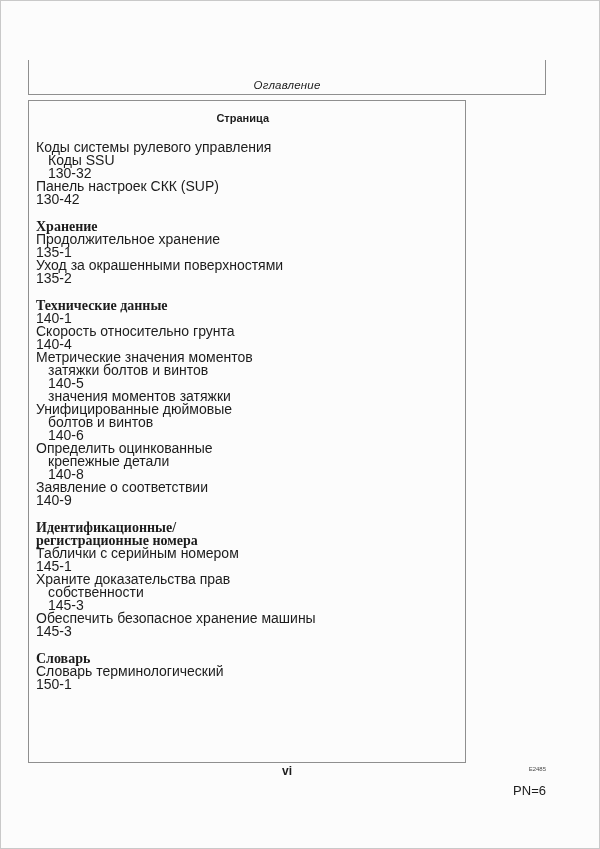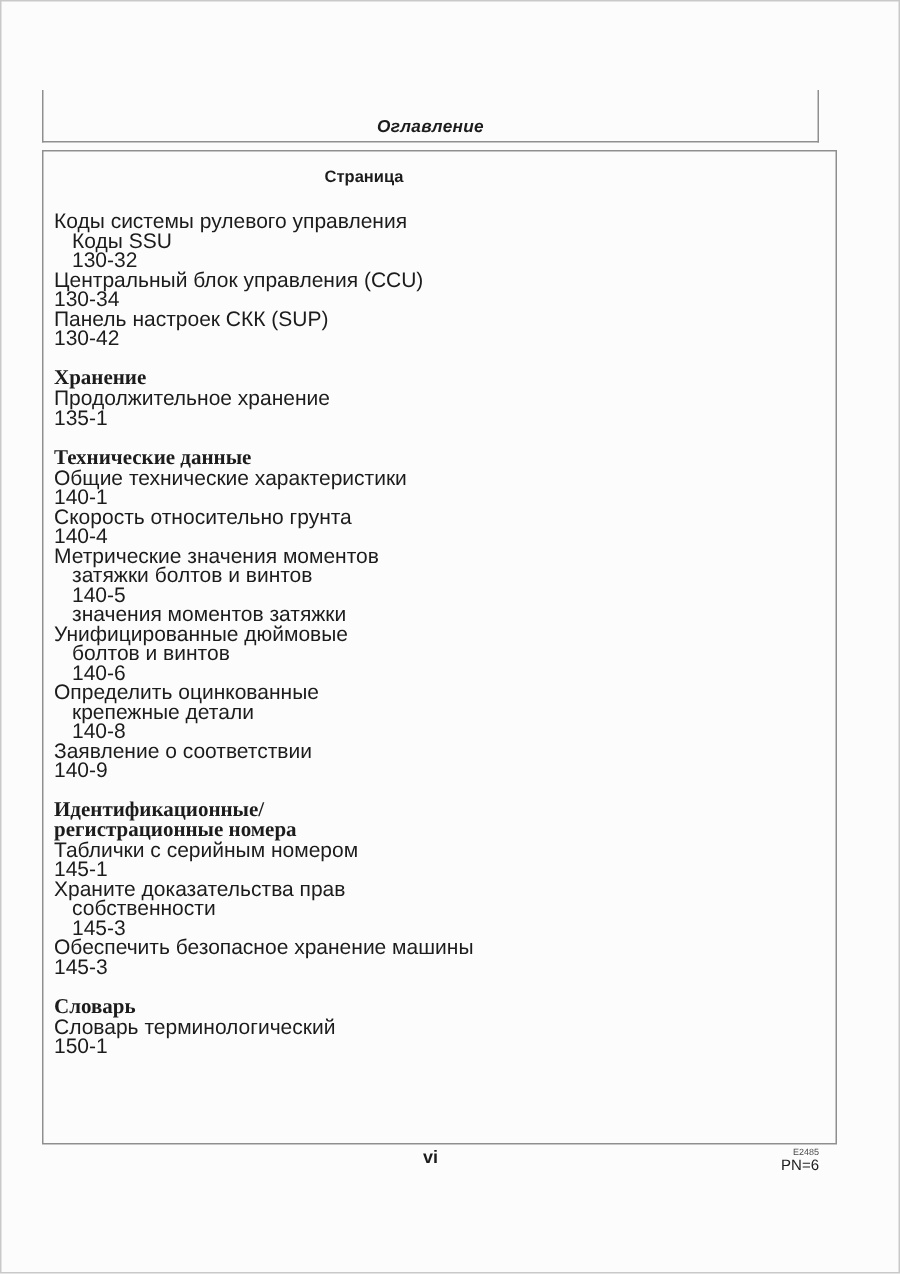--- a/index.html
+++ b/index.html
@@ -19,27 +19,27 @@
     left: 28px; top: 60px;
     width: 518px; height: 35px;
     border-left: 1.5px solid #8f8f8f;
     border-right: 1.5px solid #8f8f8f;
     border-bottom: 1.5px solid #8f8f8f;
     display: flex;
     align-items: flex-end;
     justify-content: center;
     padding-bottom: 3px;
   }
-  .rh-text { font-style: italic; font-size: 11.5px; letter-spacing: 0.2px; font-weight: bold; }
+  .rh-text { font-style: italic; font-size: 11.5px; letter-spacing: 0.2px; }
 
   
   .content-box {
     position: absolute;
     left: 28px; top: 100px;
-    width: 530px; height: 663px;
+    width: 438px; height: 663px;
     border: 1.5px solid #8f8f8f;
     padding: 11px 0 0 7px;
   }
 
   .page-col-label {
     width: 233px;
     text-align: right;
     font-weight: bold;
     font-size: 11px;
     line-height: 13px;
@@ -79,21 +79,21 @@
     text-align: center;
     font-weight: bold;
     font-size: 12px;
   }
   .footer-right {
     position: absolute;
     right: 54px; top: 766px;
     text-align: right;
   }
   .doc-code { font-size: 6px; line-height: 6px; color: #4a4a4a; }
-  .pn { font-size: 10px; line-height: 10px; margin-top: 1px; }
+  .pn { font-size: 13px; line-height: 10px; margin-top: 14px; }
 </style>
 </head>
 <body>
 
 <div class="running-header">
   <span class="rh-text">Оглавление</span>
 </div>
 
 <div class="content-box">
   <div class="page-col-label">Страница</div>
@@ -102,48 +102,47 @@
         <div class="item">
           <div class="line">Коды системы рулевого управления</div>
           <div class="line cont flex">
             <span class="t">Коды SSU</span>
             <span class="leader"></span>
             <span class="pg">130-32</span>
           </div>
         </div>
         <div class="item">
           <div class="line flex">
-            <span class="t">Центральный блок управления (CCU)</span>
-            <span class="leader"></span>
-            <span class="pg">130-34</span>
-          </div>
-        </div>
-        <div class="item">
-          <div class="line flex">
             <span class="t">Панель настроек СКК (SUP)</span>
             <span class="leader"></span>
             <span class="pg">130-42</span>
           </div>
         </div>
       </div>
       <div class="sec">
         <div class="sec-title">Хранение</div>
         <div class="item">
           <div class="line flex">
             <span class="t">Продолжительное хранение</span>
             <span class="leader"></span>
             <span class="pg">135-1</span>
           </div>
         </div>
+        <div class="item">
+          <div class="line flex">
+            <span class="t">Уход за окрашенными поверхностями</span>
+            <span class="leader"></span>
+            <span class="pg">135-2</span>
+          </div>
+        </div>
       </div>
       <div class="sec">
         <div class="sec-title">Технические данные</div>
         <div class="item">
           <div class="line flex">
-            <span class="t">Общие технические характеристики</span>
             <span class="leader"></span>
             <span class="pg">140-1</span>
           </div>
         </div>
         <div class="item">
           <div class="line flex">
             <span class="t">Скорость относительно грунта</span>
             <span class="leader"></span>
             <span class="pg">140-4</span>
           </div>

